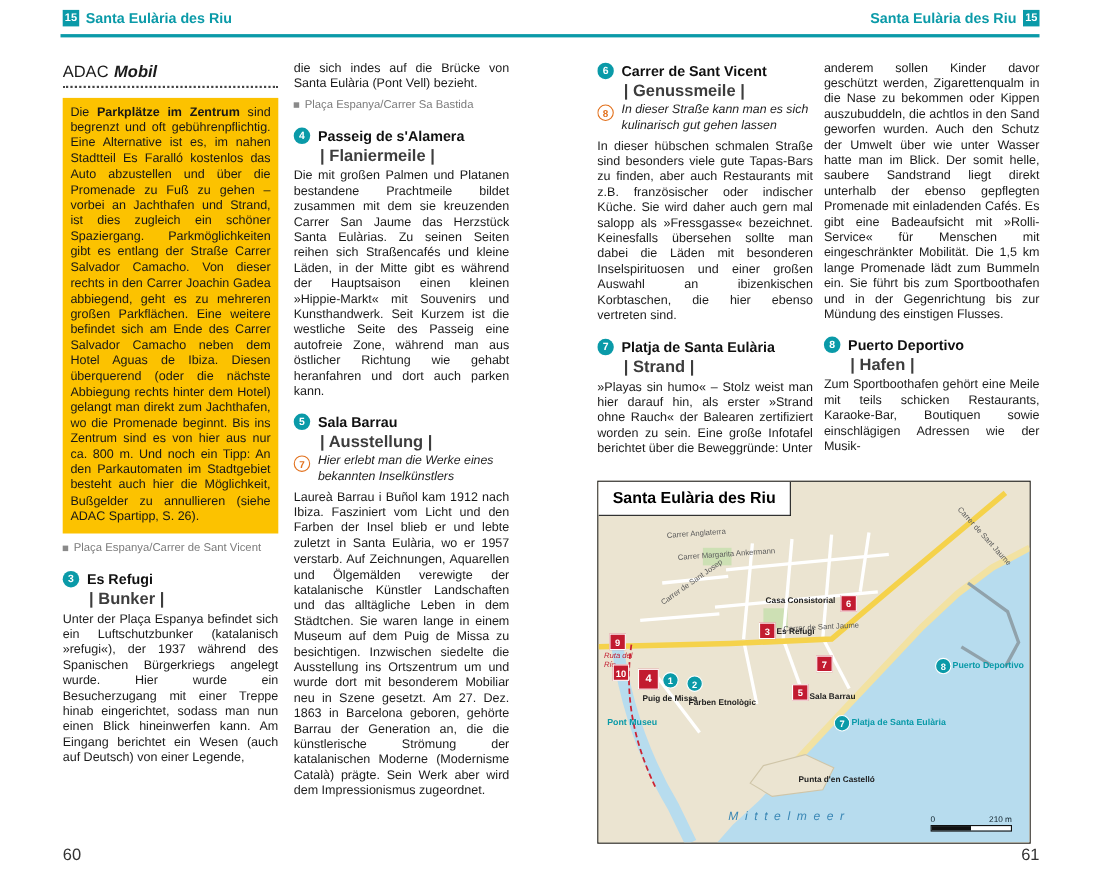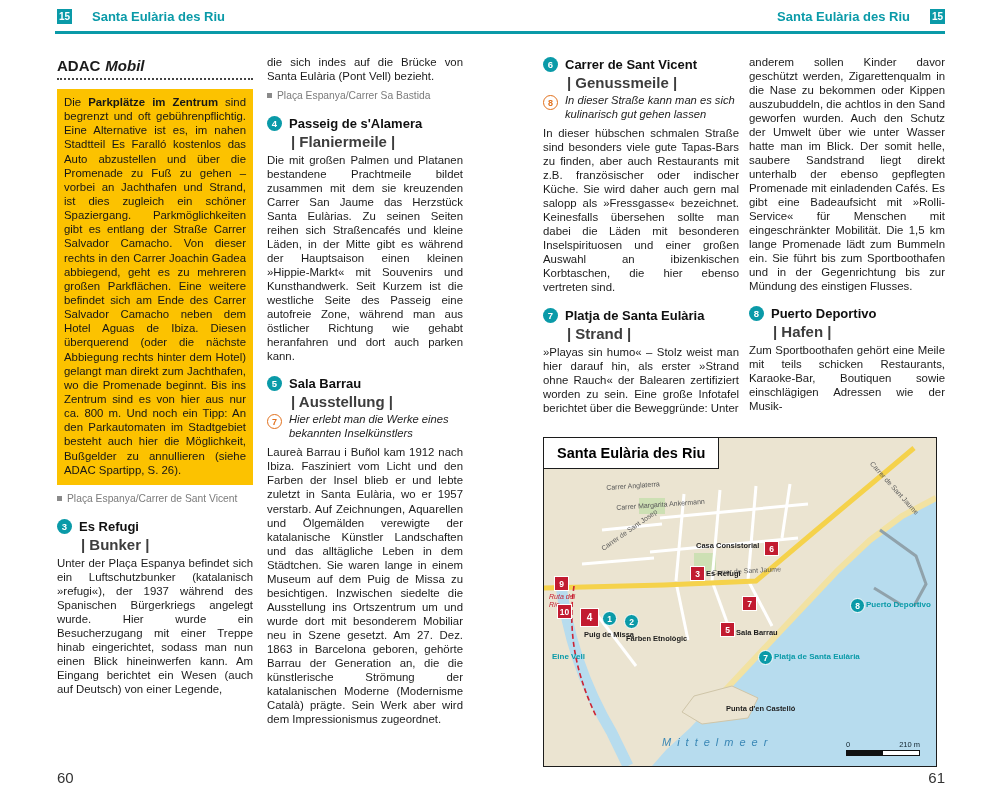--- a/index.html
+++ b/index.html
@@ -1,37 +1,37 @@
 <!DOCTYPE html>
 <html><head>
 <meta charset="utf-8">
 <style>
   html,body{margin:0;padding:0;}
   body{
     width:1000px;height:800px;position:relative;overflow:hidden;
     background:#ffffff;font-family:"Liberation Sans",sans-serif;color:#1b1b1b;
   }
   
-  .hdr{position:absolute;top:9px;display:flex;align-items:center;gap:20px;text-align:right;}
+  .hdr{position:absolute;top:9px;display:flex;align-items:center;gap:6px;text-align:right;}
   #hdr-left{left:57px;}
   #hdr-right{right:55px;flex-direction:row;}
   .hdr-badge{width:15px;height:15px;background:#0a9aa8;color:#fff;font-size:10px;font-weight:bold;
     display:flex;align-items:center;justify-content:center;flex:none;}
   .hdr-title{color:#0a9aa8;font-weight:bold;font-size:13px;}
   #teal-rule{position:absolute;left:55px;right:55px;top:31px;height:3px;background:#0a9aa8;}
   
   .col{position:absolute;top:55px;width:196px;}
   #col1{left:57px;}
   #col2{left:267px;}
   #col3{left:543px;height:375px;overflow:hidden;}
   #col4{left:749px;}
   p.body{margin:0 0 2px;font-size:11.4px;line-height:1.23;text-align:justify;}
   
   .adac-head{font-size:15px;margin:2px 0 4px;}
-  .adac-main{font-weight:bold;margin-top:19px;}
+  .adac-main{font-weight:normal;margin-top:19px;}
   .adac-sub{font-weight:bold;font-style:italic;margin-left:5px;}
   .dotted-rule{border-top:2px dotted #444;margin:0 0 9px;}
   .yellow-box{background:#fcc200;padding:6px 7px 8px;font-size:11.4px;line-height:1.24;
     text-align:justify;color:#161616;margin-bottom:8px;}
   
   .info-line{display:flex;gap:5px;align-items:flex-start;color:#7b7b7b;font-size:10.3px;
     margin:7px 0 2px;line-height:1.25;}
   .sq{width:5px;height:5px;background:#8a8a8a;margin-top:3px;flex:none;}
   
   .sec-head{display:flex;align-items:center;gap:7px;margin:13px 0 2px;}
@@ -191,21 +191,21 @@
   <div class="map-lbl lbl-street" style="left:72px;top:66px;transform:rotate(-4deg);">Carrer Margarita Ankermann</div>
   <div class="map-lbl lbl-street" style="left:330px;top:22px;transform:rotate(48deg);">Carrer de Sant Jaume</div>
   <div class="map-lbl lbl-street" style="left:168px;top:131px;transform:rotate(-3deg);">Carrer de Sant Jaume</div>
   <div class="map-lbl lbl-street" style="left:56px;top:108px;transform:rotate(-35deg);">Carrer de Sant Josep</div>
   <div class="map-lbl lbl-poi" style="left:152px;top:103px;">Casa Consistorial</div>
   <div class="map-lbl lbl-poi" style="left:162px;top:131px;">Es Refugi</div>
   <div class="map-lbl lbl-poi" style="left:192px;top:190px;">Sala Barrau</div>
   <div class="map-lbl lbl-teal" style="left:230px;top:214px;">Platja de Santa Eulària</div>
   <div class="map-lbl lbl-teal" style="left:322px;top:162px;">Puerto Deportivo</div>
   <div class="map-lbl lbl-poi" style="left:182px;top:266px;">Punta d'en Castelló</div>
-  <div class="map-lbl lbl-teal" style="left:8px;top:214px;">Eine Vell</div>
+  <div class="map-lbl lbl-teal" style="left:8px;top:214px;">Pont Museu</div>
   <div class="map-lbl lbl-poi" style="left:40px;top:192px;">Puig de Missa</div>
   <div class="map-lbl lbl-poi" style="left:82px;top:196px;">Farben Etnològic</div>
   <div class="map-lbl lbl-red" style="left:5px;top:155px;">Ruta del Río</div>
   <div class="map-lbl lbl-sea" style="left:118px;top:298px;">Mittelmeer</div>
 
   <div class="mk mk-red" style="left:220px;top:103px;">6</div>
   <div class="mk mk-red" style="left:146px;top:128px;">3</div>
   <div class="mk mk-red" style="left:10px;top:138px;">9</div>
   <div class="mk mk-red" style="left:13px;top:166px;">10</div>
   <div class="mk mk-red-big" style="left:36px;top:170px;">4</div>

